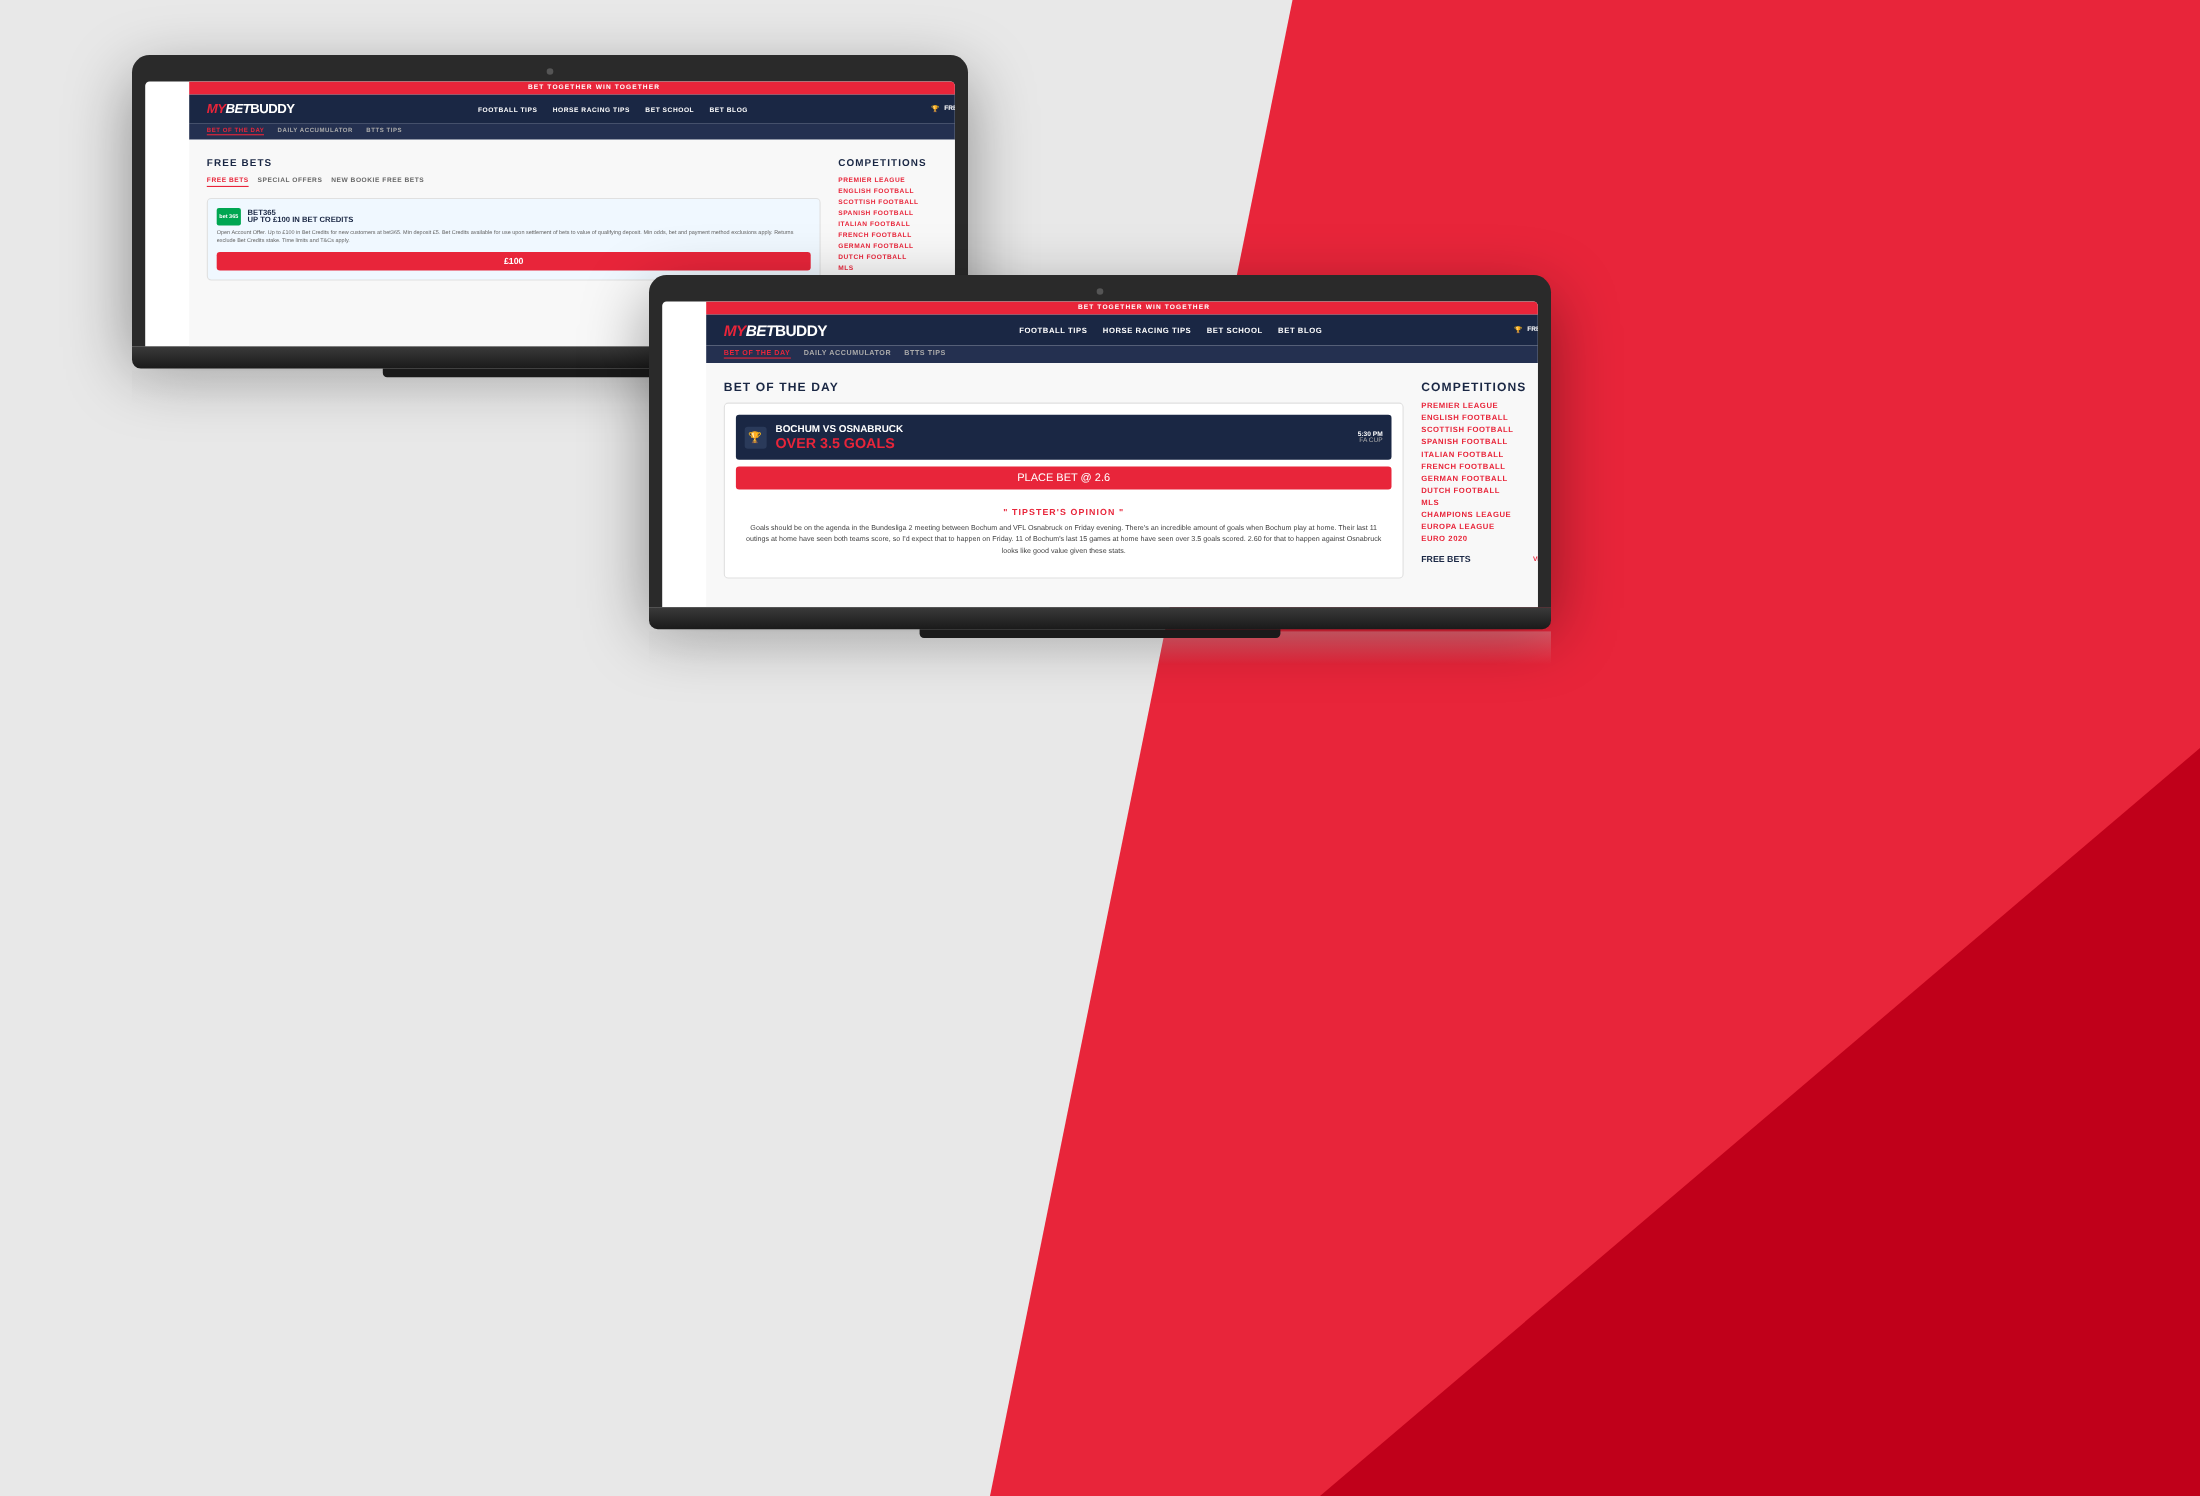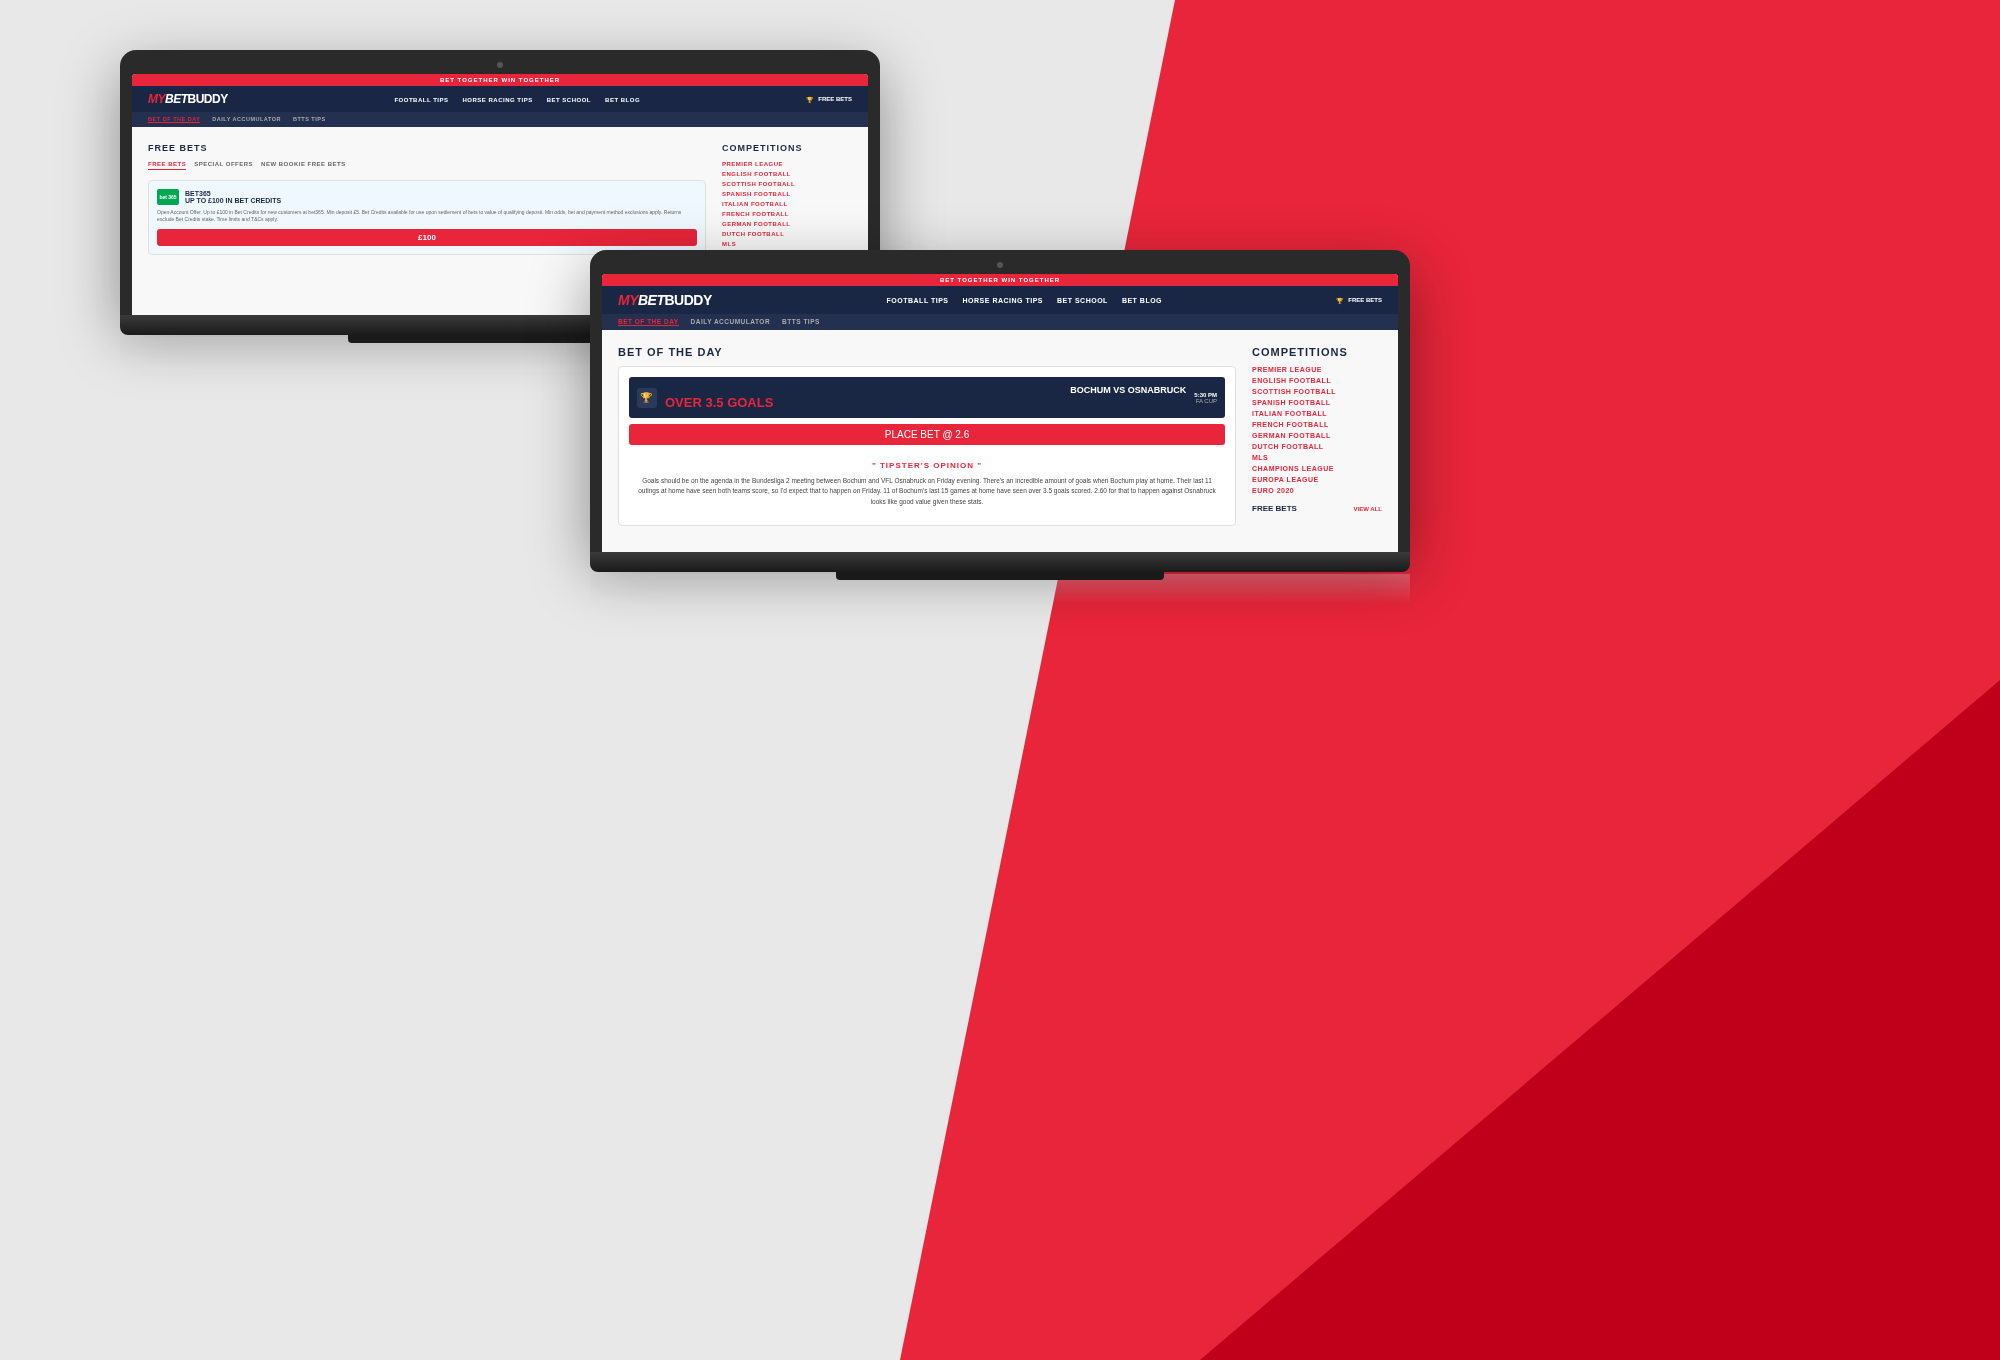--- a/index.html
+++ b/index.html
@@ -101,20 +101,21 @@
       height: 6px;
       background: #555;
       border-radius: 50%;
       margin: 0 auto 6px;
     }
 
     
     .site {
       font-size: 8px;
       width: 100%;
+      margin-left: 40px;
     }
 
     
     .top-banner {
       background: #e8253a;
       text-align: center;
       padding: 3px;
       color: white;
       font-size: 6px;
       font-weight: bold;
@@ -454,21 +455,20 @@
       font-size: 6.5px;
     }
     .laptop-front .section-title {
       font-size: 11px;
     }
     .laptop-front .comp-link {
       font-size: 7px;
     }
     .laptop-front .match-title {
       font-size: 9px;
-      text-align: right;
     }
     .laptop-front .match-bet {
       font-size: 13px;
     }
     .laptop-front .place-bet-btn {
       font-size: 10px;
     }
     .laptop-front .tipster-title {
       font-size: 8px;
     }

